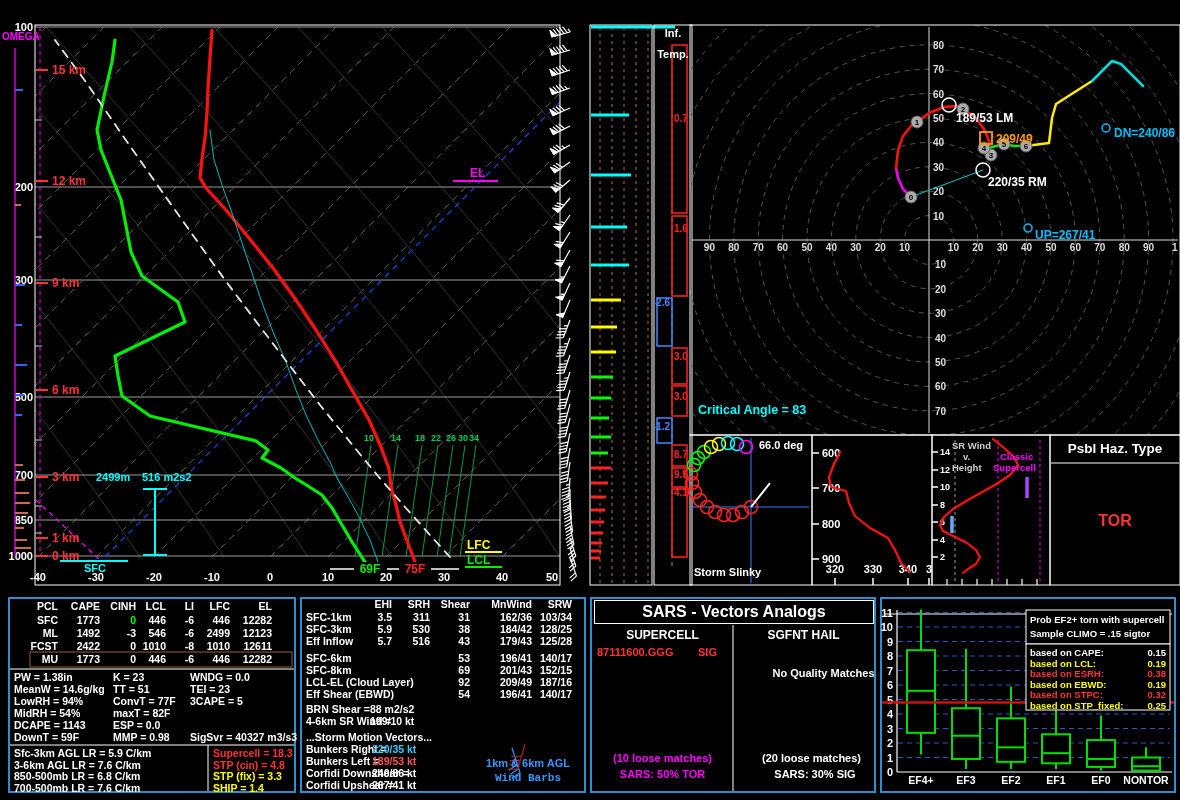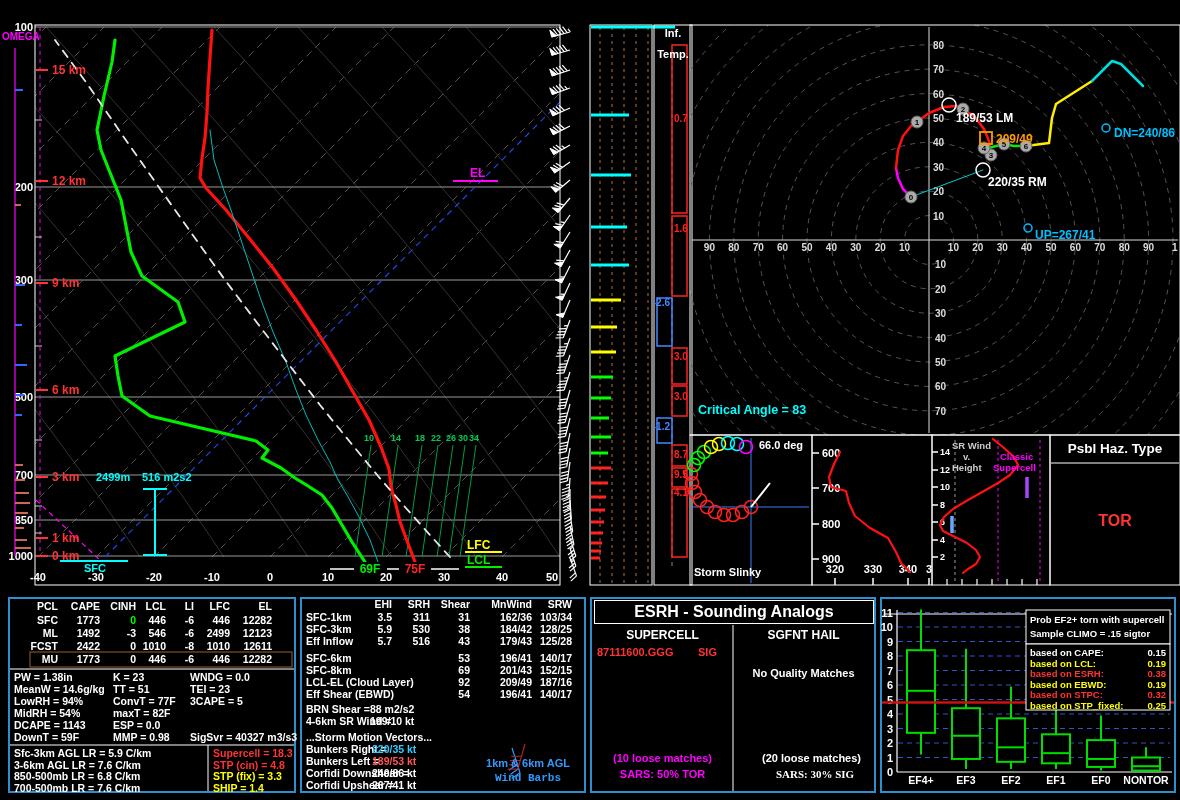--- a/index.html
+++ b/index.html
@@ -33,30 +33,30 @@
   <div class="t" style="left:993px;top:463px;font-size:9.5px;color:#ff00ff;">Supercell</div>
 
   <div class="t ctr" style="left:1050px;top:441px;width:130px;font-size:13.5px;">Psbl Haz. Type</div>
   <div class="t ctr" style="left:1050px;top:512px;width:130px;font-size:16px;color:#ff3333;">TOR</div>
 
   <div class="box" style="left:8px;top:597px;width:288px;height:196px;"></div>
   <div class="box" style="left:300px;top:597px;width:286px;height:196px;"></div>
   <div class="box" style="left:590px;top:597px;width:286px;height:196px;"></div>
   <div class="box" style="left:880px;top:597px;width:296px;height:196px;"></div>
 
-  <div class="t ctr" id="sars-title-box" style="left:594px;top:600px;width:278px;height:22px;font-size:16px;line-height:22px;">ESRH - Sounding Analogs</div>
+  <div class="t ctr" id="sars-title-box" style="left:594px;top:600px;width:278px;height:22px;font-size:16px;line-height:22px;">SARS - Vectors Analogs</div>
   <div class="t ctr" style="left:592px;top:629px;width:141px;font-size:12px;">SUPERCELL</div>
   <div class="t ctr" style="left:733px;top:629px;width:141px;font-size:12px;">SGFNT HAIL</div>
   <div class="t" style="left:597px;top:646px;font-size:11px;color:#ff3333;">87111600.GGG</div>
   <div class="t" style="left:698px;top:646px;font-size:11px;color:#ff3333;">SIG</div>
-  <div class="t ctr" style="left:733px;top:667px;width:141px;font-size:11px;">No Quality Matches</div>
+  <div class="t ctr" style="left:733px;top:667px;width:141px;font-size:11px;padding-left:20px;">No Quality Matches</div>
   <div class="t ctr" style="left:592px;top:752px;width:141px;font-size:11px;color:#ff00ff;">(10 loose matches)</div>
   <div class="t ctr" style="left:592px;top:768px;width:141px;font-size:11px;color:#ff00ff;">SARS: 50% TOR</div>
   <div class="t ctr" style="left:733px;top:752px;width:141px;font-size:11px;padding-left:8px;">(20 loose matches)</div>
-  <div class="t ctr" style="left:733px;top:768px;width:164px;font-size:11px;font-family:Liberation Serif, serif;">SARS: 30% SIG</div>
+  <div class="t ctr" style="left:733px;top:768px;width:164px;font-size:11px;">SARS: 30% SIG</div>
 
 
   <div class="t ctr" style="left:468px;top:757px;width:120px;font-size:11px;color:#3399ff;">1km &amp; 6km AGL</div>
   <div class="t ctr" style="left:468px;top:772px;width:120px;font-size:11px;color:#3399ff;font-family:Liberation Mono, monospace;">Wind Barbs</div>
 
   <svg id="gfx" width="1180" height="800">
       <defs>
         <clipPath id="clipSkew">
           <rect x="35" y="25" width="525" height="537"></rect>
         </clipPath>

